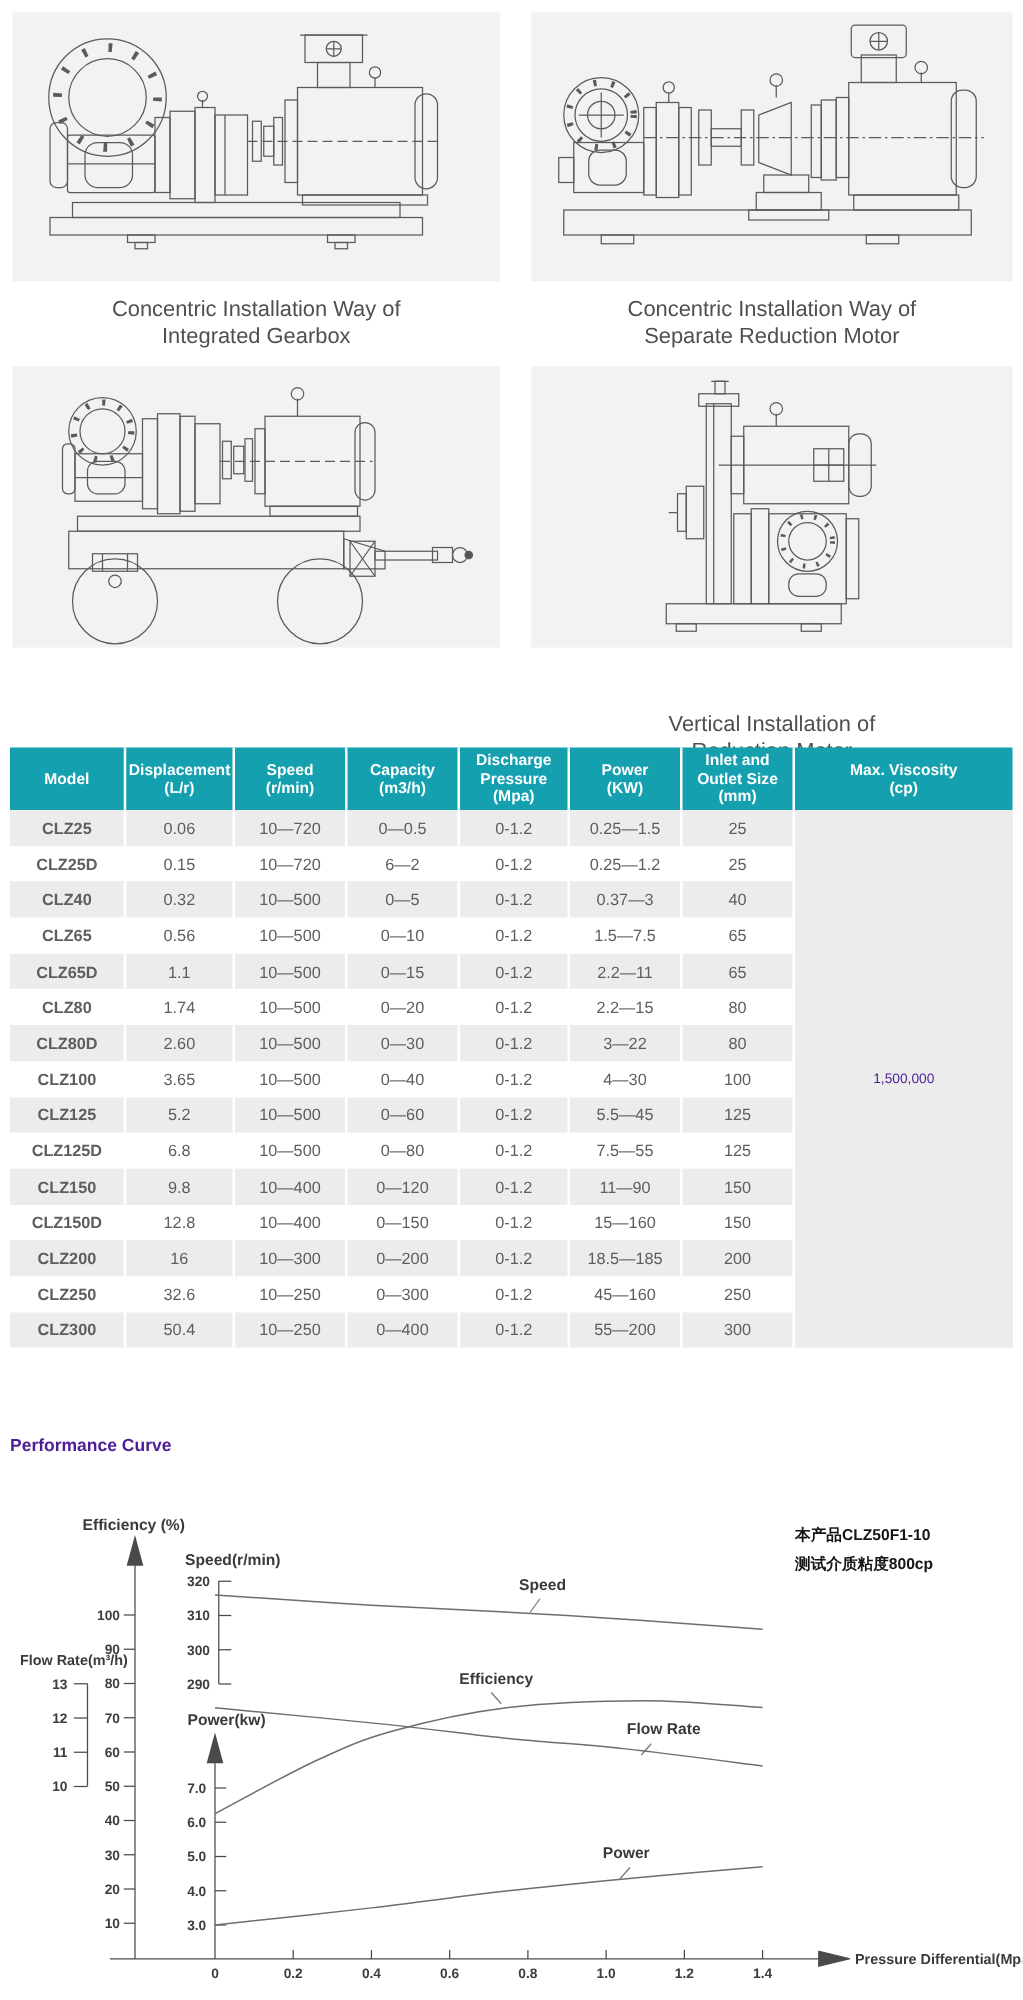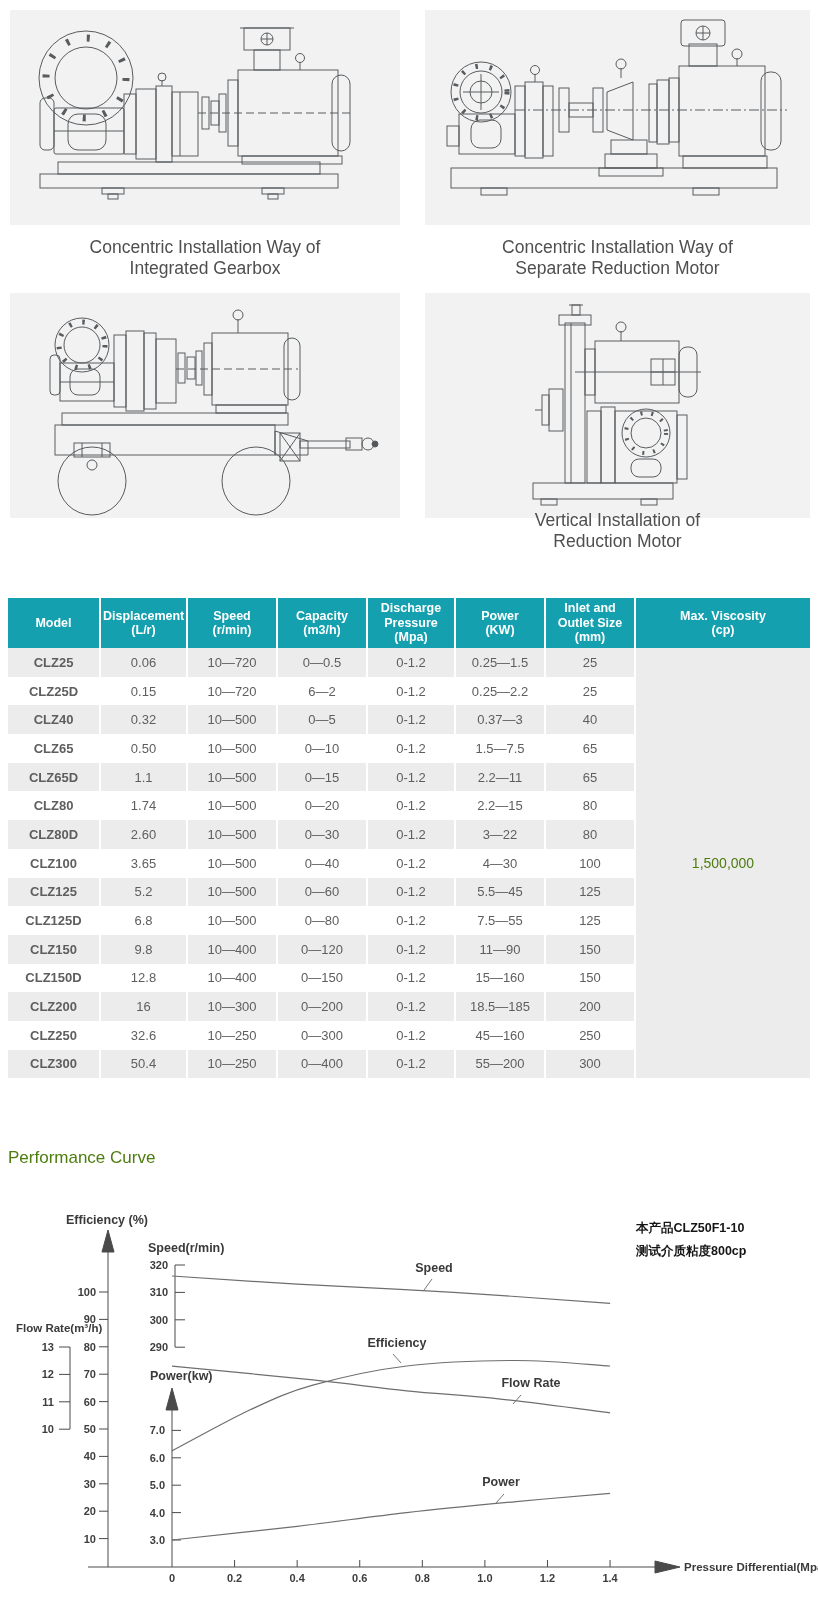--- a/index.html
+++ b/index.html
@@ -8,22 +8,22 @@
   .panel svg{display:block;width:100%;height:100%;}
   .caption{position:absolute;text-align:center;color:#4f4f4f;font-size:17.5px;line-height:1.2;}
   .spec{position:absolute;left:8px;top:598px;}
   table{border-collapse:collapse;table-layout:fixed;width:802px;}
   th{background:#14a0af;color:#fff;font-size:12.5px;font-weight:700;height:50px;line-height:1.15;
      padding:0 2px;border-left:2px solid #fff;vertical-align:middle;text-align:center;}
   th:first-child{border-left:none;margin-left:16px;}
   td{height:28.7px;text-align:center;font-size:13px;color:#5e5e5e;padding:0;border-left:2px solid #fff;}
   td:first-child{border-left:none;font-weight:bold;}
   tbody tr:nth-child(odd){background:#ececec;}
-  td.visc{background:#ececec;font-size:14px;color:#4d7c0f;}
-  .perf-title{position:absolute;left:8px;top:1148px;font-size:17px;font-weight:400;color:#4d7c0f;}
+  td.visc{background:#ececec;font-size:11px;color:#4c1d95;}
+  .perf-title{position:absolute;left:8px;top:1148px;font-size:14px;font-weight:700;color:#4c1d95;}
   .chart{position:absolute;left:0;top:1180px;}
   .at{font-size:12.5px;font-weight:700;fill:#3a3a3a;}
   .at2{font-size:11.5px;font-weight:700;fill:#3a3a3a;}
   .note{font-size:12.5px;font-weight:700;fill:#151515;}
   .tick{font-size:11px;font-weight:600;fill:#3d3d3d;}
   .axl{stroke:#4a4a4a;stroke-width:1;fill:none;}
   .curve{stroke:#6e6e6e;stroke-width:1.2;fill:none;}
   .ptr{stroke:#777;stroke-width:1;fill:none;}
 </style>
 </head>
@@ -201,21 +201,21 @@
   </div>
 
   <div class="caption" style="left:10px;top:237px;width:390px;">
     <span>Concentric Installation Way of</span><br>
     <span>Integrated Gearbox</span>
   </div>
   <div class="caption" style="left:425px;top:237px;width:385px;">
     <span>Concentric Installation Way of</span><br>
     <span>Separate Reduction Motor</span>
   </div>
-  <div class="caption" style="left:425px;top:510px;width:385px;">
+  <div class="caption" style="left:425px;top:569px;width:385px;">
     <span>Vertical Installation of</span><br>
     <span>Reduction Motor</span>
   </div>
 
   <div class="spec">
     <table>
       <colgroup>
         <col style="width:92px">
           <col style="width:87px">
           <col style="width:90px">
@@ -247,35 +247,35 @@
             <td>0.25—1.5</td>
             <td>25</td>
             <td rowspan="15" class="visc">1,500,000</td>
           </tr>
           <tr>
             <td>CLZ25D</td>
             <td>0.15</td>
             <td>10—720</td>
             <td>6—2</td>
             <td>0-1.2</td>
-            <td>0.25—2.2</td>
+            <td>0.25—1.2</td>
             <td>25</td>
           </tr>
           <tr>
             <td>CLZ40</td>
             <td>0.32</td>
             <td>10—500</td>
             <td>0—5</td>
             <td>0-1.2</td>
             <td>0.37—3</td>
             <td>40</td>
           </tr>
           <tr>
             <td>CLZ65</td>
-            <td>0.50</td>
+            <td>0.56</td>
             <td>10—500</td>
             <td>0—10</td>
             <td>0-1.2</td>
             <td>1.5—7.5</td>
             <td>65</td>
           </tr>
           <tr>
             <td>CLZ65D</td>
             <td>1.1</td>
             <td>10—500</td>

